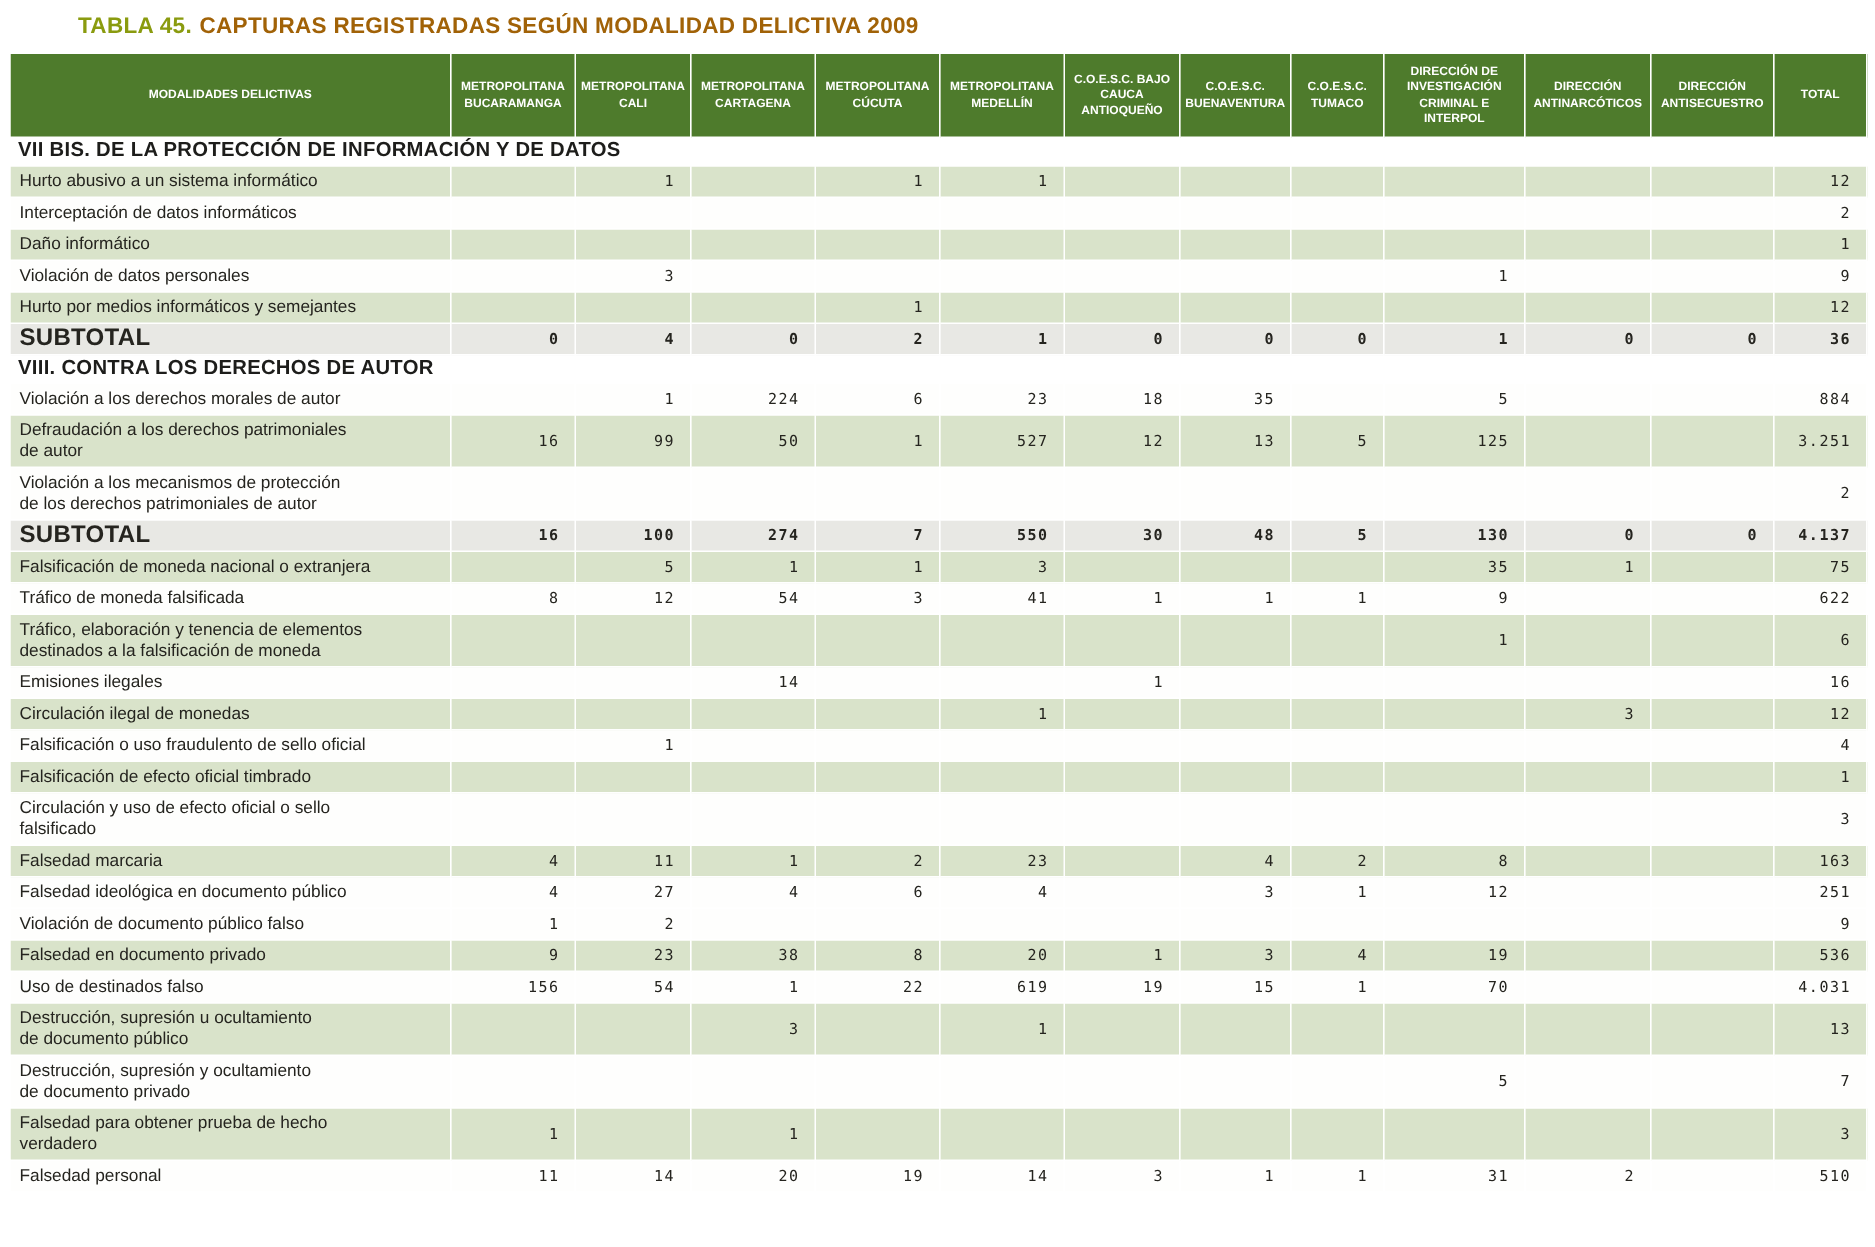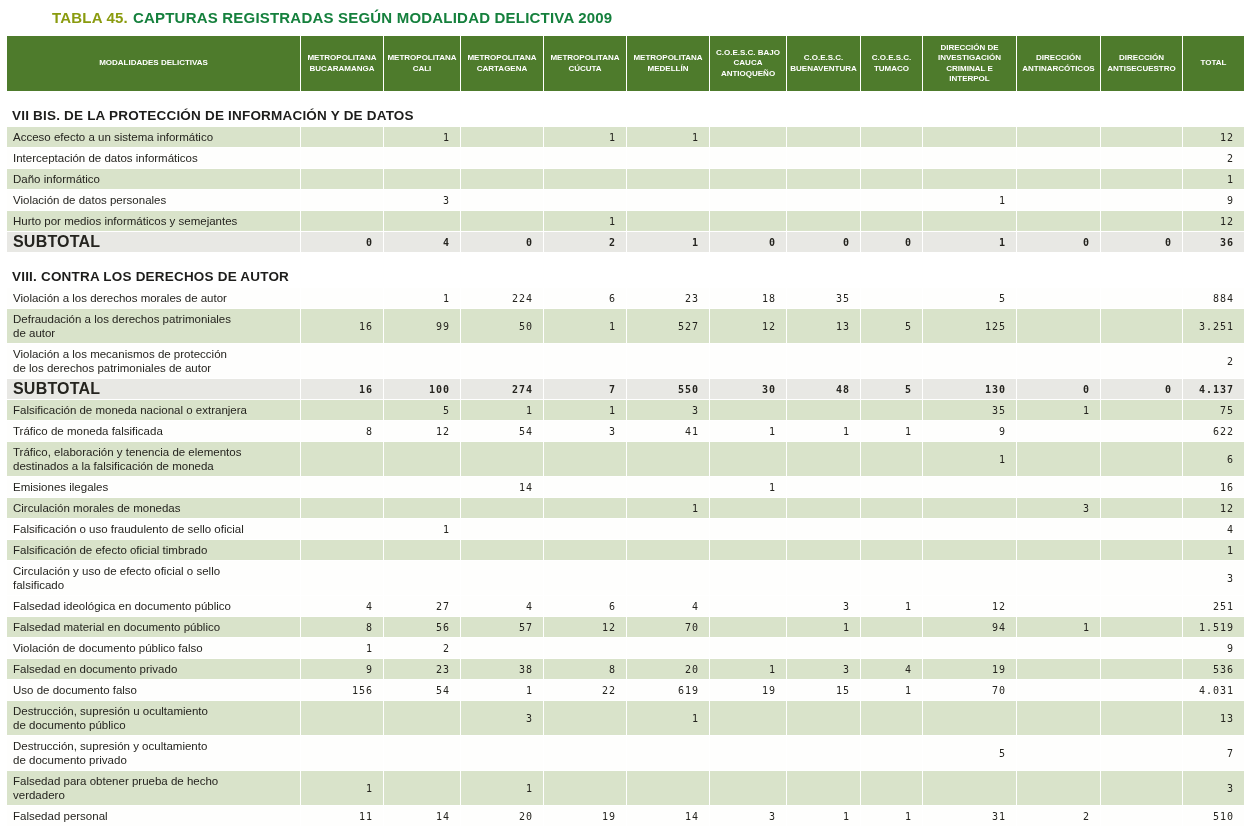--- a/index.html
+++ b/index.html
@@ -5,36 +5,36 @@
   * { box-sizing: border-box; }
   html, body { margin: 0; padding: 0; background: #ffffff; }
   body {
     width: 1250px; height: 831px; overflow: hidden;
     font-family: "Liberation Sans", sans-serif; color: #222;
   }
   .page { padding: 7px 6px 0 6px; }
 
   .title-row { margin: 2px 0 9px 1px; font-size: 15px; font-weight: bold; letter-spacing: 0.2px; }
   .title-prefix { color: var(--title-accent, #8a9b0f); margin-right: 5px; margin-left: 45px; }
-  .title-text  { color: #15803d; }
+  .title-text  { color: #a16207; }
 
   table.captures { border-collapse: collapse; table-layout: fixed; width: 1238px; }
 
   thead th {
     background: var(--header-bg, #4e7b2c);
     color: #fff; font-size: 8px; font-weight: bold; text-transform: uppercase;
     text-align: center; vertical-align: middle;
     height: 56px; padding: 2px 3px; border: 1px solid #fff; line-height: 1.3;
   }
 
   td { border: 1px solid #fff; vertical-align: middle; }
 
   tr.section-row td {
     background: #fff; font-weight: bold; font-size: 13.5px; color: #1d1d1b;
-    padding: 16px 4px 3px 5px; letter-spacing: 0.2px;
+    padding: 0 4px 3px 5px; letter-spacing: 0.2px;
   }
 
   .label-cell {
     font-size: 11.5px; padding: 3px 6px; line-height: 14px;
     white-space: pre-line; color: #25241f;
   }
 
   .num-cell {
     font-family: "DejaVu Sans Mono", monospace; font-size: 10px;
     text-align: right; padding: 2px 10px 2px 2px; letter-spacing: 1px;
@@ -87,21 +87,21 @@
           <th>DIRECCIÓN ANTINARCÓTICOS</th>
           <th>DIRECCIÓN ANTISECUESTRO</th>
           <th>TOTAL</th>
         </tr>
       </thead>
     <tbody>
         <tr class="section-row">
           <td colspan="13">VII BIS. DE LA PROTECCIÓN DE INFORMACIÓN Y DE DATOS</td>
         </tr>
         <tr class="data-row shade-green">
-          <td class="label-cell">Acceso efecto a un sistema informático</td>
+          <td class="label-cell">Hurto abusivo a un sistema informático</td>
           <td class="num-cell"></td>
           <td class="num-cell">1</td>
           <td class="num-cell"></td>
           <td class="num-cell">1</td>
           <td class="num-cell">1</td>
           <td class="num-cell"></td>
           <td class="num-cell"></td>
           <td class="num-cell"></td>
           <td class="num-cell"></td>
           <td class="num-cell"></td>
@@ -303,21 +303,21 @@
           <td class="num-cell"></td>
           <td class="num-cell">1</td>
           <td class="num-cell"></td>
           <td class="num-cell"></td>
           <td class="num-cell"></td>
           <td class="num-cell"></td>
           <td class="num-cell"></td>
           <td class="num-cell">16</td>
         </tr>
         <tr class="data-row shade-green">
-          <td class="label-cell">Circulación morales de monedas</td>
+          <td class="label-cell">Circulación ilegal de monedas</td>
           <td class="num-cell"></td>
           <td class="num-cell"></td>
           <td class="num-cell"></td>
           <td class="num-cell"></td>
           <td class="num-cell">1</td>
           <td class="num-cell"></td>
           <td class="num-cell"></td>
           <td class="num-cell"></td>
           <td class="num-cell"></td>
           <td class="num-cell">3</td>
@@ -363,49 +363,49 @@
           <td class="num-cell"></td>
           <td class="num-cell"></td>
           <td class="num-cell"></td>
           <td class="num-cell"></td>
           <td class="num-cell"></td>
           <td class="num-cell"></td>
           <td class="num-cell"></td>
           <td class="num-cell"></td>
           <td class="num-cell">3</td>
         </tr>
+        <tr class="data-row shade-green">
+          <td class="label-cell">Falsedad marcaria</td>
+          <td class="num-cell">4</td>
+          <td class="num-cell">11</td>
+          <td class="num-cell">1</td>
+          <td class="num-cell">2</td>
+          <td class="num-cell">23</td>
+          <td class="num-cell"></td>
+          <td class="num-cell">4</td>
+          <td class="num-cell">2</td>
+          <td class="num-cell">8</td>
+          <td class="num-cell"></td>
+          <td class="num-cell"></td>
+          <td class="num-cell">163</td>
+        </tr>
         <tr class="data-row shade-white">
           <td class="label-cell">Falsedad ideológica en documento público</td>
           <td class="num-cell">4</td>
           <td class="num-cell">27</td>
           <td class="num-cell">4</td>
           <td class="num-cell">6</td>
           <td class="num-cell">4</td>
           <td class="num-cell"></td>
           <td class="num-cell">3</td>
           <td class="num-cell">1</td>
           <td class="num-cell">12</td>
           <td class="num-cell"></td>
           <td class="num-cell"></td>
           <td class="num-cell">251</td>
-        </tr>
-        <tr class="data-row shade-green">
-          <td class="label-cell">Falsedad material en documento público</td>
-          <td class="num-cell">8</td>
-          <td class="num-cell">56</td>
-          <td class="num-cell">57</td>
-          <td class="num-cell">12</td>
-          <td class="num-cell">70</td>
-          <td class="num-cell"></td>
-          <td class="num-cell">1</td>
-          <td class="num-cell"></td>
-          <td class="num-cell">94</td>
-          <td class="num-cell">1</td>
-          <td class="num-cell"></td>
-          <td class="num-cell">1.519</td>
         </tr>
         <tr class="data-row shade-white">
           <td class="label-cell">Violación de documento público falso</td>
           <td class="num-cell">1</td>
           <td class="num-cell">2</td>
           <td class="num-cell"></td>
           <td class="num-cell"></td>
           <td class="num-cell"></td>
           <td class="num-cell"></td>
           <td class="num-cell"></td>
@@ -424,21 +424,21 @@
           <td class="num-cell">20</td>
           <td class="num-cell">1</td>
           <td class="num-cell">3</td>
           <td class="num-cell">4</td>
           <td class="num-cell">19</td>
           <td class="num-cell"></td>
           <td class="num-cell"></td>
           <td class="num-cell">536</td>
         </tr>
         <tr class="data-row shade-white">
-          <td class="label-cell">Uso de documento falso</td>
+          <td class="label-cell">Uso de destinados falso</td>
           <td class="num-cell">156</td>
           <td class="num-cell">54</td>
           <td class="num-cell">1</td>
           <td class="num-cell">22</td>
           <td class="num-cell">619</td>
           <td class="num-cell">19</td>
           <td class="num-cell">15</td>
           <td class="num-cell">1</td>
           <td class="num-cell">70</td>
           <td class="num-cell"></td>

